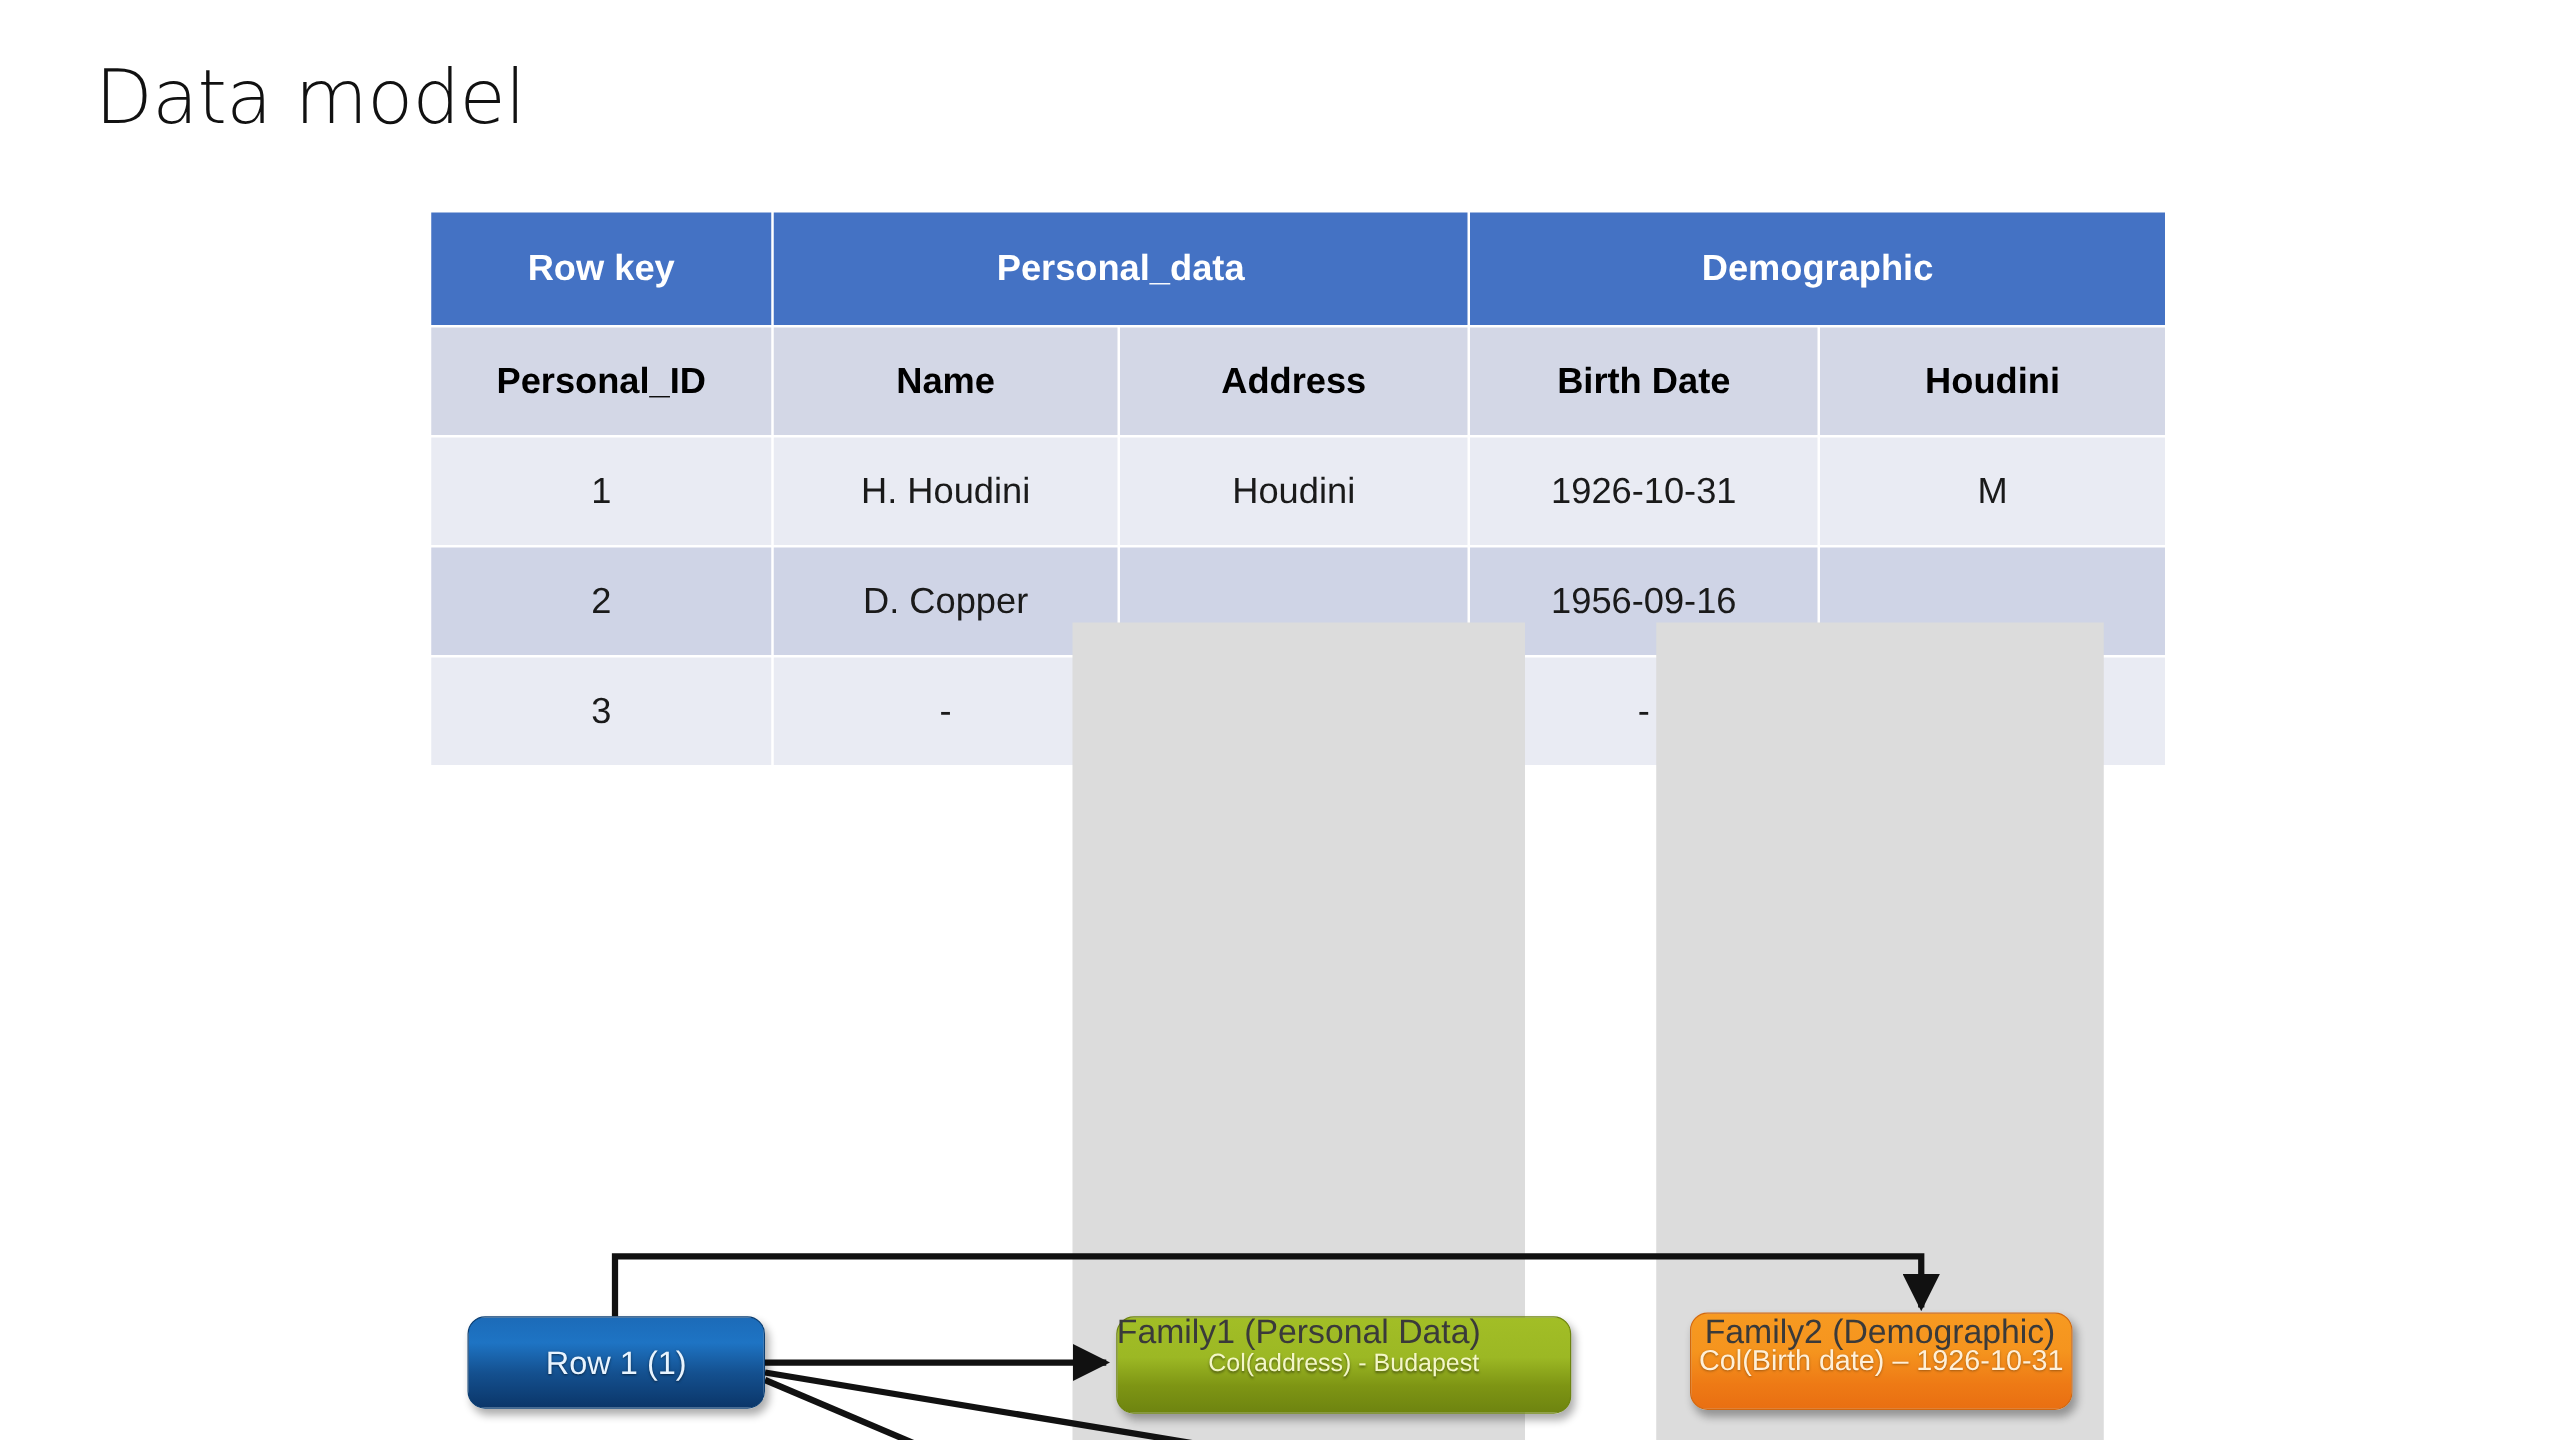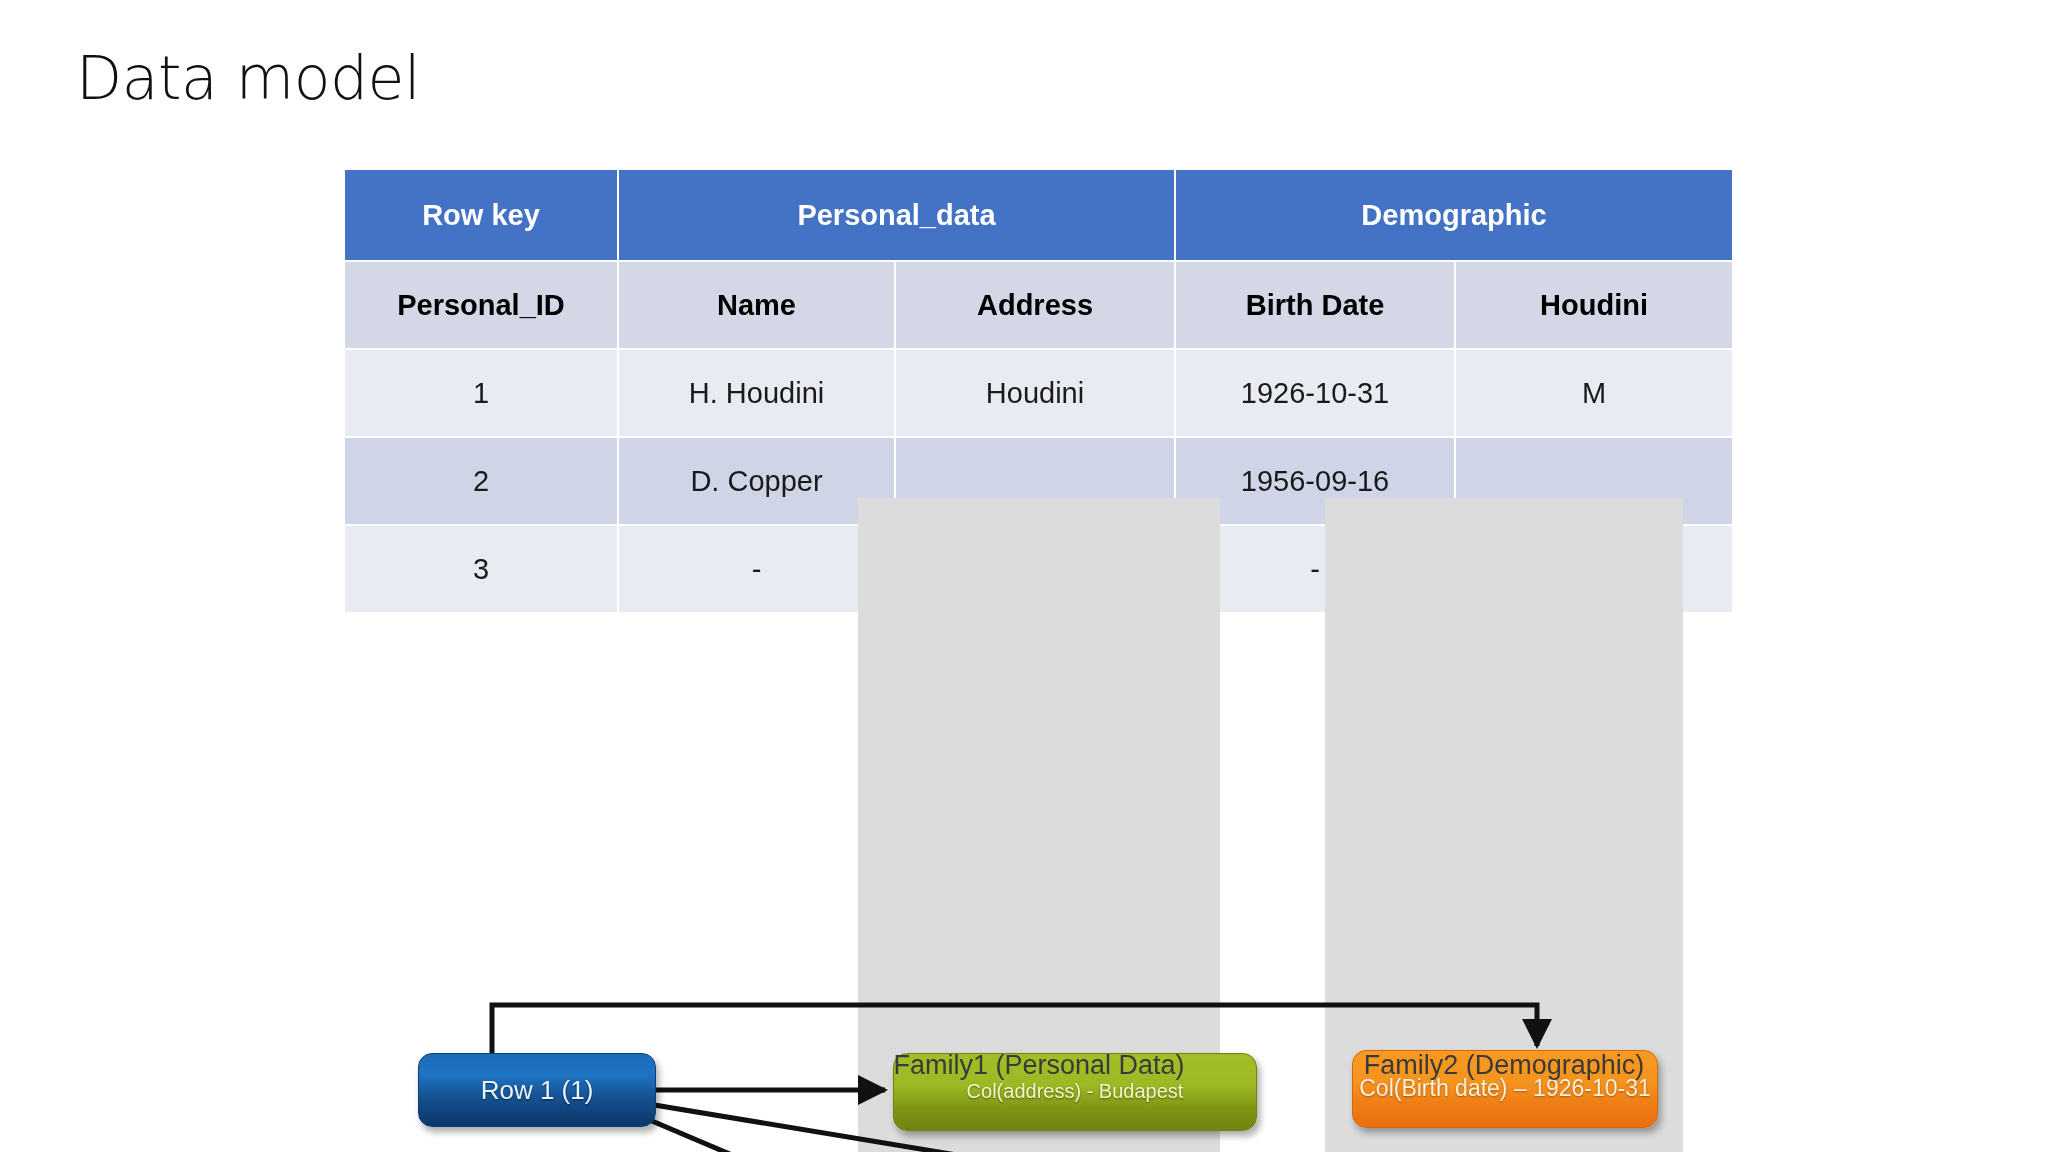--- a/index.html
+++ b/index.html
@@ -109,21 +109,20 @@
   }
 
   .row-node {
     width: 238px;
     height: 74px;
     background: linear-gradient(to bottom, #1C6BB8 0%, #1E74C4 28%, #14508F 62%, #0B3669 100%);
     border: 1px solid #0c3f73;
     color: #E8F4FF;
     font-size: 26px;
     text-shadow: 0 1px 2px rgba(0,0,0,0.55);
-    margin-left: 44px;
   }
   #row1-node { left: 374px; top: 563px; }
 
   .col-green {
     width: 364px;
     height: 78px;
     left: 893px;
     background: linear-gradient(to bottom, #A2BE26 0%, #9CB824 42%, #7E9514 72%, #6E8410 100%);
     border: 1px solid #6d840f;
     color: #F4F7C8;

